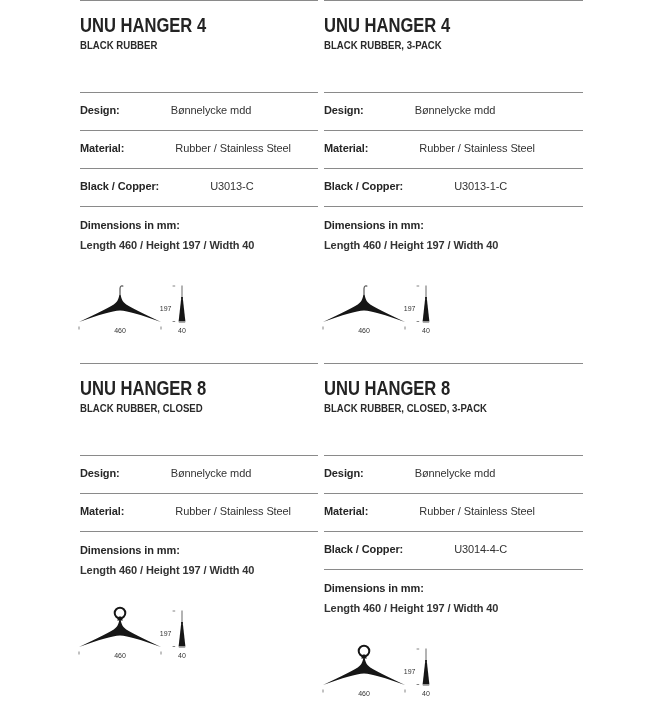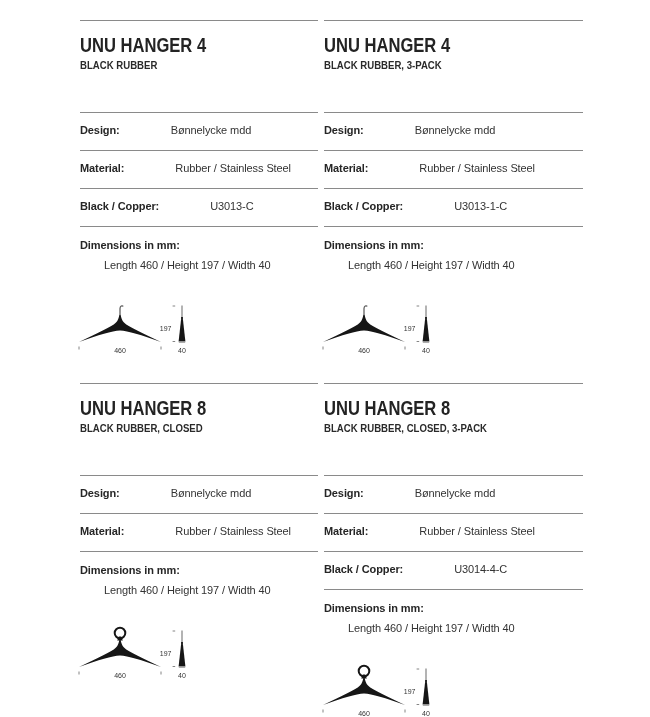--- a/index.html
+++ b/index.html
@@ -8,21 +8,21 @@
     --label:#262626;
     --ink:#161616;
   }
   html,body{margin:0;padding:0;}
   body{
     width:650px;height:717px;overflow:hidden;background:#ffffff;
     font-family:"Liberation Sans", sans-serif;
     -webkit-font-smoothing:antialiased;
   }
   .sheet{
-    padding-top:20px;
+    padding-top:0;
     margin-left:80px;
     display:grid;
     grid-template-columns:238px 259px;
     column-gap:6px;
     row-gap:29px;
     width:503px;
   }
   .card{width:100%;}
   .card-head{
     box-sizing:border-box;
@@ -64,21 +64,21 @@
   .dims{
     box-sizing:border-box;
     height:60px;
     border-top:1px solid var(--rule);
     padding-top:8px;
     font-size:11px;
     color:var(--text);
     letter-spacing:-0.1px;
   }
   .dims .line1{font-weight:bold;color:var(--label);line-height:20px;}
-  .dims .line2{font-weight:normal;line-height:21px;margin-left:24px;}
+  .dims .line2{font-weight:bold;line-height:21px;}
   .diagram{margin:12px 0 0 -2px;height:56px;}
   .diagram svg{display:block;}
   .dimtxt{font-size:7px;fill:#333;font-family:"Liberation Sans",sans-serif;}
 </style>
 </head>
 <body>
 
 <main class="sheet">
 
   <article class="card">

